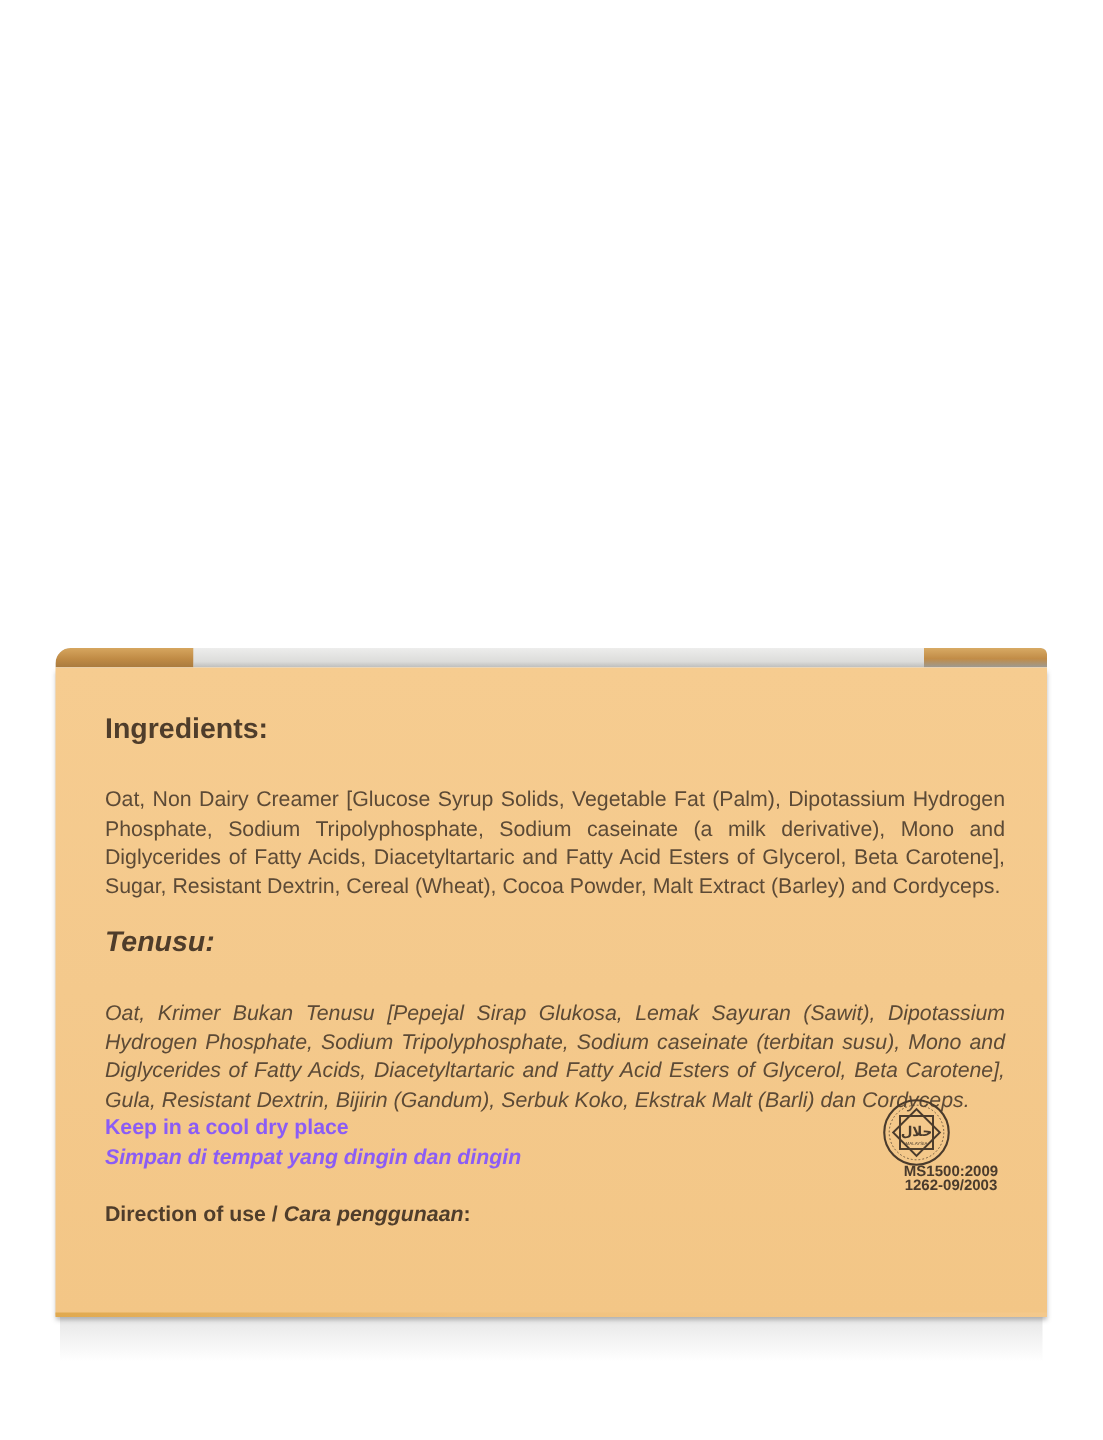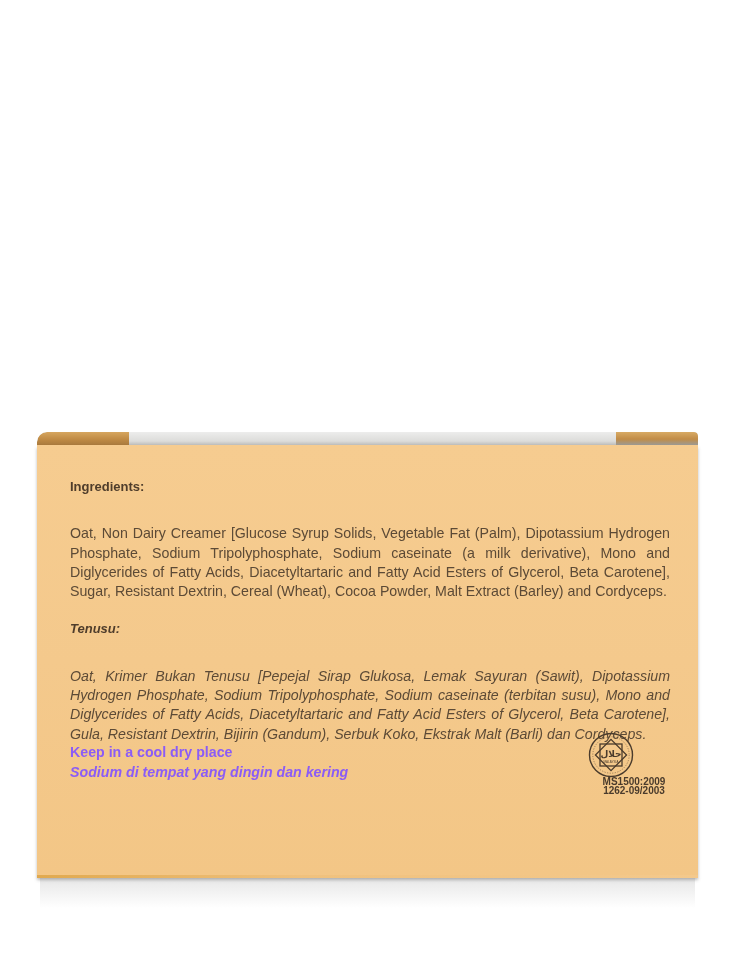--- a/index.html
+++ b/index.html
@@ -86,21 +86,21 @@
       top: 477px;
       width: 600px;
       color: #5a4632;
       font-family: "Liberation Sans", sans-serif;
       font-size: 14.2px;
       line-height: 19.3px;
     }
     .heading {
       font-weight: bold;
       color: #4f3d2b;
-      font-size: 13px;
+      font-size: 19px;
     }
     .para {
       text-align: justify;
       text-align-last: left;
       color: #5c4a36;
       font-weight: normal;
       margin-top: 28px;
     }
     .italic {
       font-style: italic;
@@ -170,23 +170,26 @@
   <div class="content">
     <div class="heading">Ingredients:</div>
     <div class="para">Oat, Non Dairy Creamer [Glucose Syrup Solids, Vegetable Fat (Palm), Dipotassium Hydrogen Phosphate, Sodium Tripolyphosphate, Sodium caseinate (a milk derivative), Mono and Diglycerides of Fatty Acids, Diacetyltartaric and Fatty Acid Esters of Glycerol, Beta Carotene], Sugar, Resistant Dextrin, Cereal (Wheat), Cocoa Powder, Malt Extract (Barley) and Cordyceps.</div>
     <div class="gap"></div>
     <div class="heading italic">Tenusu:</div>
     <div class="para italic">Oat, Krimer Bukan Tenusu [Pepejal Sirap Glukosa, Lemak Sayuran (Sawit), Dipotassium Hydrogen Phosphate, Sodium Tripolyphosphate,  Sodium caseinate (terbitan susu), Mono and Diglycerides of Fatty Acids, Diacetyltartaric and Fatty Acid Esters of Glycerol, Beta Carotene], Gula, Resistant Dextrin, Bijirin (Gandum), Serbuk Koko, Ekstrak Malt (Barli) dan Cordyceps.</div>
   </div>
 
   <div class="storage-block">
     <div>Keep in a cool dry place</div>
-    <div class="italic">Sodium di tempat yang dingin dan kering</div>
-  </div>
-
+    <div class="italic">Simpan di tempat yang dingin dan dingin</div>
+  </div>
+
+  <div class="direction">
+    <span>Direction of use</span><span class="slash">/</span><span class="italic">Cara penggunaan</span><span>:</span>
+  </div>
 
   <div class="halal">
     <svg width="46" height="46" viewBox="0 0 46 46">
       <circle cx="23" cy="23" r="21.5" fill="none" stroke="#4a3b2c" stroke-width="1.4"></circle>
       <circle cx="23" cy="23" r="18.2" fill="none" stroke="#4a3b2c" stroke-width="0.5" stroke-dasharray="1.2 1.4"></circle>
       <g transform="translate(23 23)">
         <rect x="-11" y="-11" width="22" height="22" fill="none" stroke="#4a3b2c" stroke-width="1.3"></rect>
         <rect x="-11" y="-11" width="22" height="22" fill="none" stroke="#4a3b2c" stroke-width="1.3" transform="rotate(45)"></rect>
         <circle r="10" fill="#f4c98c"></circle>
       </g>

